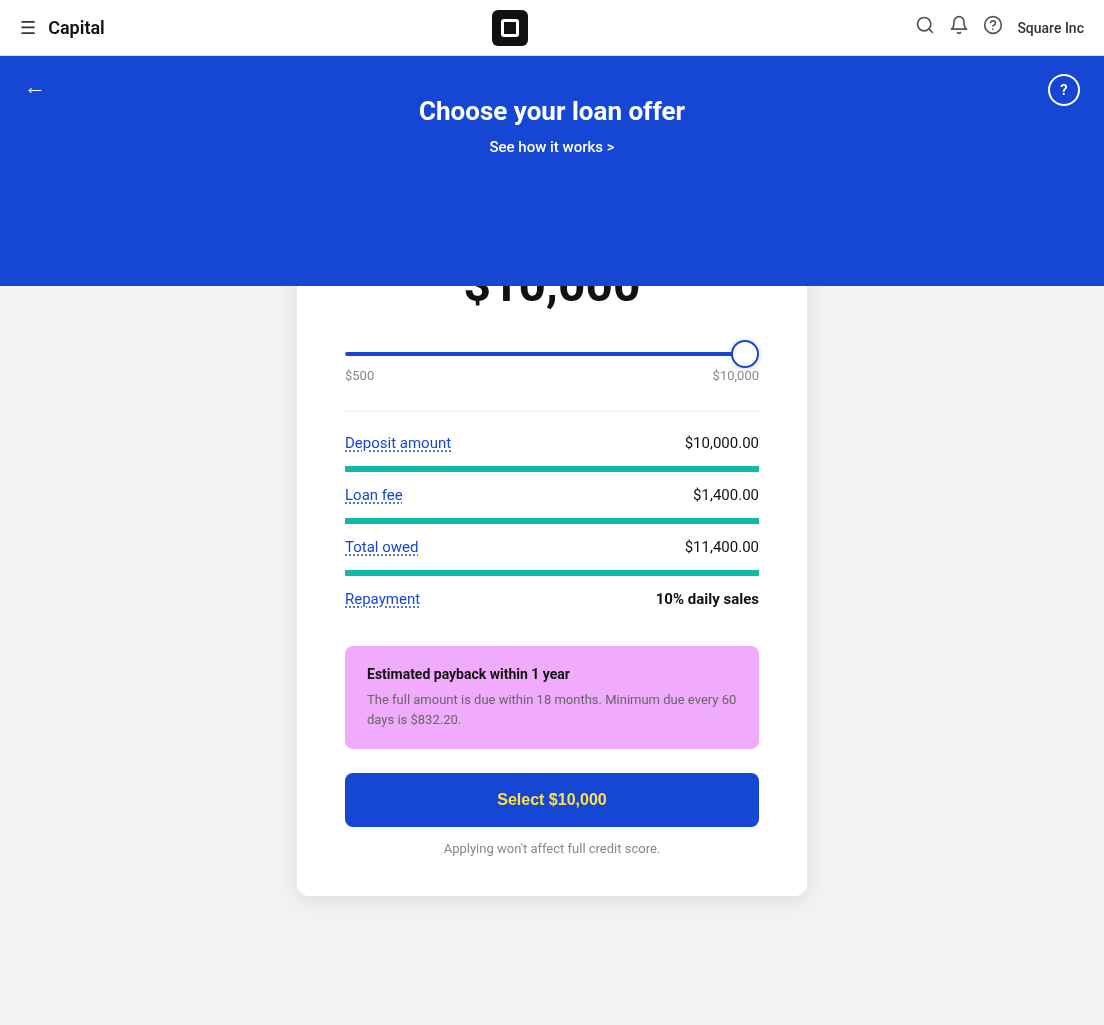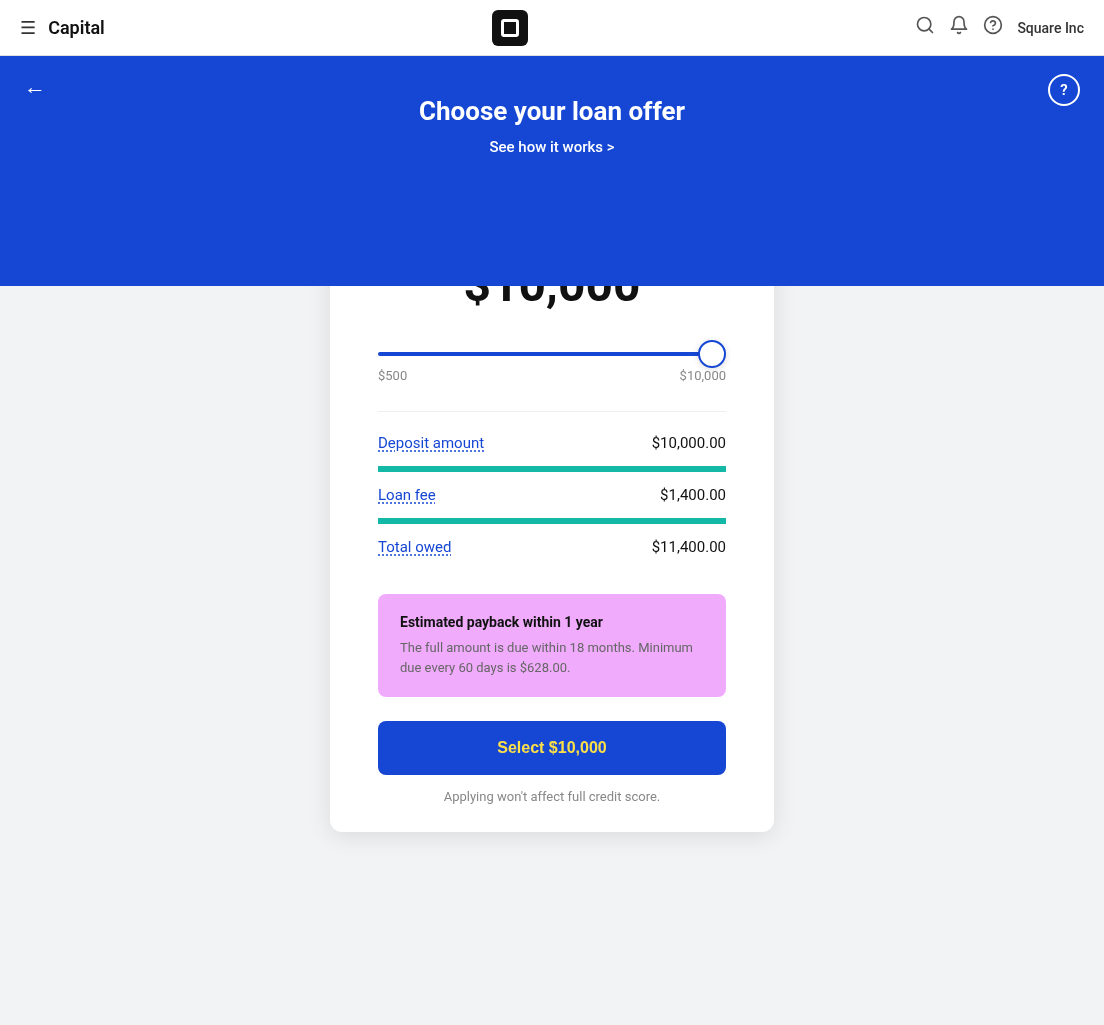--- a/index.html
+++ b/index.html
@@ -125,22 +125,22 @@
     
     .card-wrapper {
       display: flex;
       justify-content: center;
       margin-top: -70px;
       padding-bottom: 40px;
     }
     .card {
       background: #fff;
       border-radius: 12px;
-      width: 444px;
-      padding: 40px 48px 28px;
+      width: 510px;
+      padding: 40px 48px 40px;
       box-shadow: 0 4px 24px rgba(0,0,0,0.10);
     }
 
     
     .loan-amount {
       text-align: center;
       font-size: 48px;
       font-weight: 700;
       color: #111;
       margin-bottom: 28px;
@@ -328,26 +328,30 @@
           <span class="info-value">$10,000.00</span>
         </div>
         <div class="info-row">
           <span class="info-label">Loan fee</span>
           <span class="info-value">$1,400.00</span>
         </div>
         <div class="info-row">
           <span class="info-label">Total owed</span>
           <span class="info-value">$11,400.00</span>
         </div>
+        <div class="info-row">
+          <span class="info-label">Repayment</span>
+          <span class="info-value-bold">10% daily sales</span>
+        </div>
       </div>
 
     
     <div class="payback-box">
       <div class="payback-title">Estimated payback within 1 year</div>
-      <div class="payback-desc">The full amount is due within 18 months. Minimum due every 60 days is $628.00.</div>
+      <div class="payback-desc">The full amount is due within 18 months. Minimum due every 60 days is $832.20.</div>
     </div>
 
     
     <button class="select-btn">Select $10,000</button>
 
     
     <div class="credit-note">Applying won't affect full credit score.</div>
 
   </div>
 </div>

